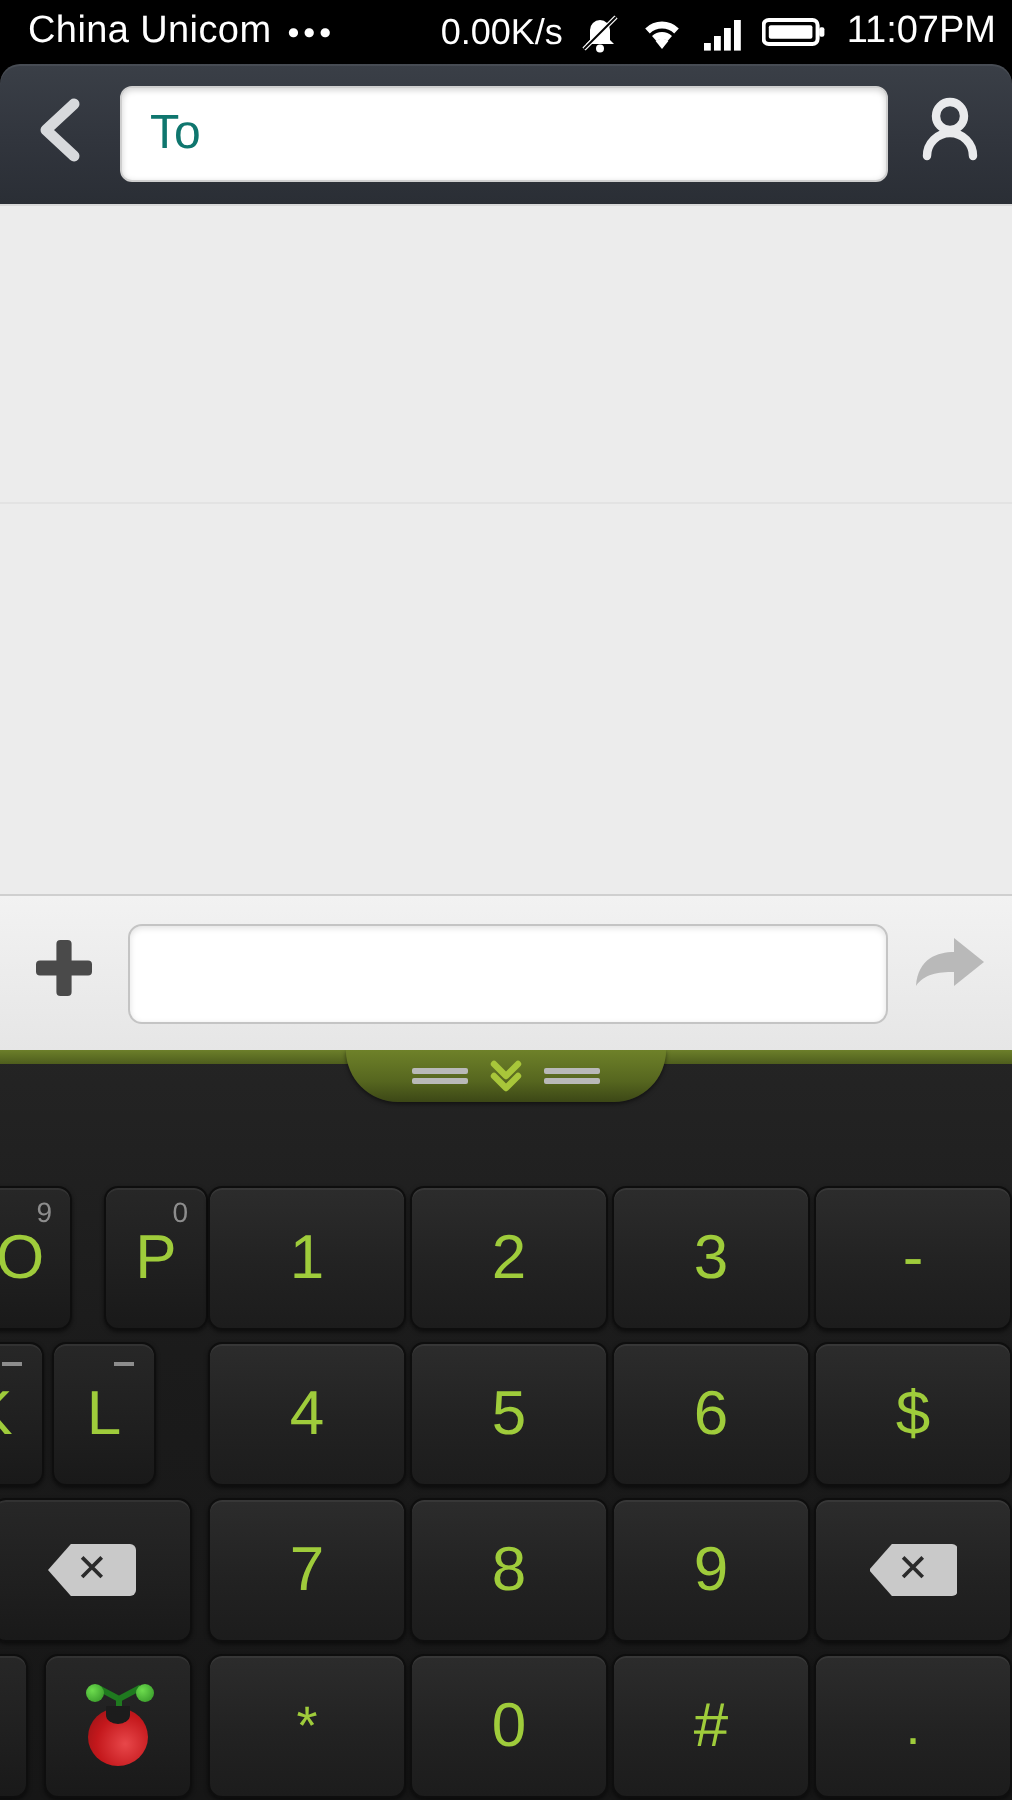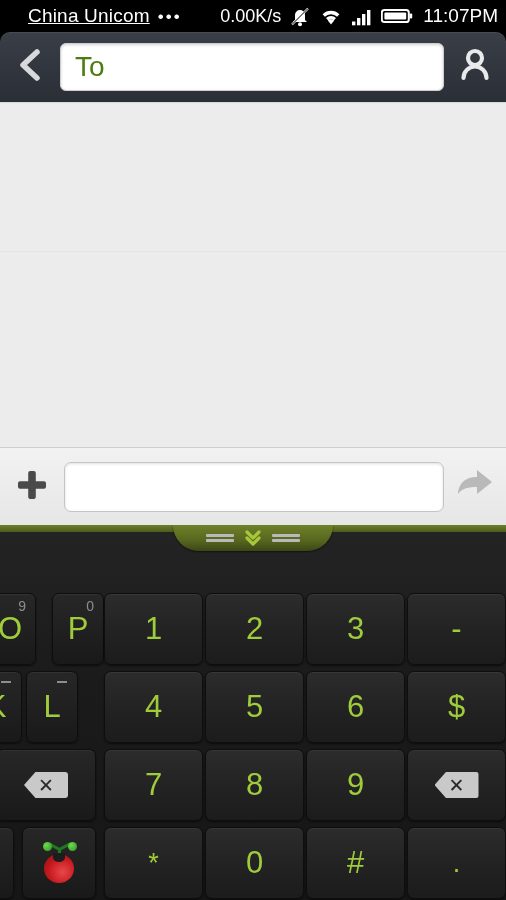--- a/index.html
+++ b/index.html
@@ -12,21 +12,21 @@
   }
   #screen { position:relative; width:506px; height:900px; overflow:hidden; }
 
   
   .statusbar {
     position:absolute; top:0; left:0; width:506px; height:32px;
     background:#000; color:#fff;
     display:flex; align-items:center;
     font-size:19px;
   }
-  .sb-carrier { margin-left:28px; letter-spacing:.2px; white-space:nowrap;text-decoration:underline; }
+  .sb-carrier { margin-left:14px; letter-spacing:.2px; white-space:nowrap; }
   .sb-dots { margin-left:8px; letter-spacing:2px; font-size:17px; line-height:1; }
   .sb-right {
     margin-left:auto; margin-right:8px;
     display:flex; align-items:center; gap:8px;
   }
   .sb-speed { font-size:18px;text-align:right; }
   .sb-icon { display:flex; align-items:center; }
   .sb-time { font-size:19px; margin-left:2px; }
 
   
@@ -41,21 +41,21 @@
     width:60px; height:70px; display:flex; align-items:center; justify-content:center;
     cursor:pointer;
   }
   .to-field {
     flex:1; height:48px; background:#fff;
     border-radius:6px; border:1px solid #cfcfcf;
     display:flex; align-items:center;
     padding:0 14px;
     box-shadow:inset 0 1px 3px rgba(0,0,0,.18);
   }
-  .to-field .ph { color:#4d7c0f; font-size:28px; }
+  .to-field .ph { color:#0f766e; font-size:24px; }
   .contact-btn {
     width:62px; height:70px; display:flex; align-items:center; justify-content:center;
     cursor:pointer;
   }
 
   
   .msg-area {
     position:absolute; top:102px; left:0; width:506px; height:345px;
     background:#ececec;
     border-top:1px solid #d9d9d9;

